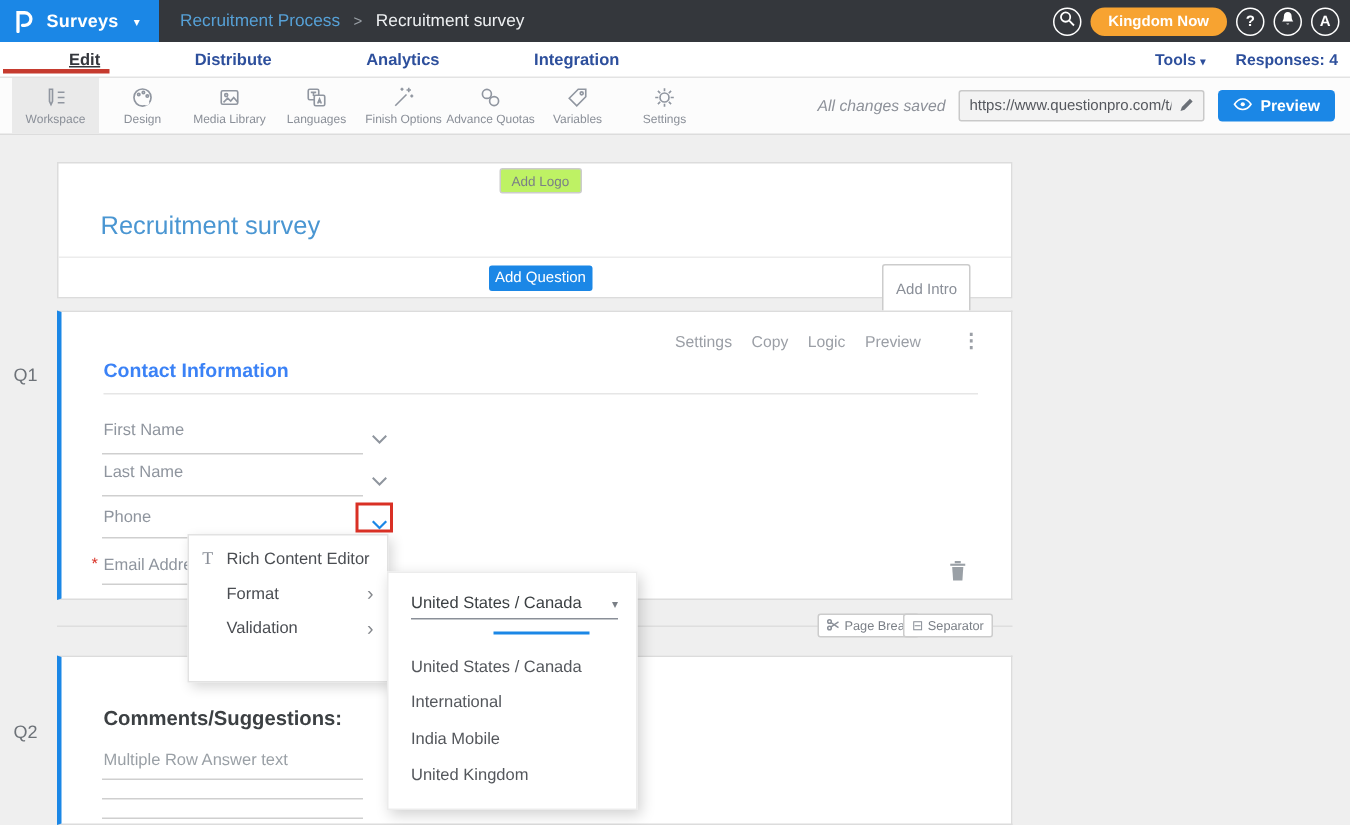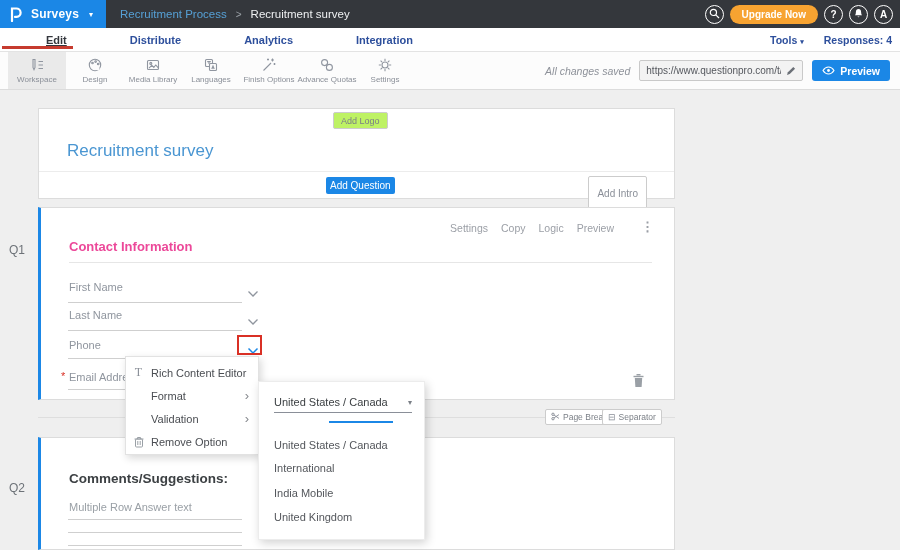--- a/index.html
+++ b/index.html
@@ -52,21 +52,21 @@
   .add-logo-btn { position:absolute; left:294px; top:3px; height:17px; background:#bef264; border:1px solid #ccc; border-radius:2px; font-size:9px; color:#7a7f86; display:flex; align-items:center; padding:0 7px; cursor:pointer; }
   .survey-title { position:absolute; left:28px; top:32px; font-size:17px; color:#4a96d2; }
   .header-divider { position:absolute; left:0; top:62px; width:100%; border-top:1px solid #ececec; }
   .add-question-btn { position:absolute; left:287px; top:68px; height:17px; background:#1b87e6; border-radius:2px; color:#fff; font-size:10px; font-weight:normal; display:flex; align-items:center; padding:0 4px; cursor:pointer; }
   .add-intro-btn { position:absolute; right:27px; top:67px; height:32px; background:#fff; border:1px solid #ccc; border-radius:2px; color:#8a8f98; font-size:10px; display:flex; align-items:center; padding:16px 8px; cursor:pointer; }
 
   .q1-card { top:117px; height:193px; border-left:3px solid #1b87e6; }
   .q-actions { position:absolute; right:60px; top:14px; display:flex; gap:13px; font-size:10.5px; color:#9b9fa6; }
   .q-action { cursor:pointer; }
   .dots-menu { position:absolute; right:20px; top:11px; color:#9b9fa6; font-size:13px; font-weight:bold; cursor:pointer; }
-  .q-heading { position:absolute; left:28px; top:31px; font-size:13px; font-weight:bold; color:#ec4899; }
+  .q-heading { position:absolute; left:28px; top:31px; font-size:13px; font-weight:bold; color:#3b82f6; }
   .q-divider { position:absolute; left:28px; top:54px; right:22px; border-top:1px solid #e6e6e6; }
   .f-label { position:absolute; left:28px; font-size:11px; color:#8f959e; white-space:nowrap;text-align:right; }
   .f-line { position:absolute; left:27px; width:174px; border-top:1px solid #cfcfcf; }
   .f-chev { position:absolute; left:206px; cursor:pointer; }
   .req-star { position:absolute; left:20px; top:162px; color:#d93025; font-size:11px; }
   .card-trash { position:absolute; left:591px; top:165px; cursor:pointer; }
 
   .pb-line { position:absolute; left:38px; top:327px; width:637px; border-top:1px solid #dedede; }
   .mini-btn { position:absolute; top:319px; height:16px; background:#fff; border:1px solid #ccc; border-radius:2px; font-size:8.5px; color:#7a7f86; display:flex; align-items:center; gap:3px; padding:0 5px; cursor:pointer; }
   .pb-btn { left:545px; }
@@ -117,21 +117,21 @@
   <div class="topbar-right">
     <div class="circle-btn">
       <span>
         <svg width="11" height="11" viewBox="0 0 11 11">
             <circle cx="4.4" cy="4.4" r="3.1" stroke="#fff" stroke-width="1.2" fill="none"></circle>
             <path d="M6.8 6.8L10 10" stroke="#fff" stroke-width="1.2"></path>
           </svg>
       </span>
     </div>
     <div class="upgrade-btn">
-      <span>Upgrade Now</span>
+      <span>Kingdom Now</span>
     </div>
     <div class="circle-btn">
       <span>?</span>
     </div>
     <div class="circle-btn">
       <span>
         <svg width="11" height="11" viewBox="0 0 11 11">
             <path d="M5.5 1C3.9 1 2.9 2.2 2.9 3.9c0 2.6-1.1 3.4-1.1 3.4h7.4S8.1 6.5 8.1 3.9C8.1 2.2 7.1 1 5.5 1z" fill="#fff"></path>
             <path d="M4.5 8.6a1.05 1.05 0 0 0 2 0z" fill="#fff"></path>
           </svg>
@@ -210,20 +210,29 @@
     </div>
     <div class="tool-item">
       <span class="tool-icon">
         <svg width="16" height="16" viewBox="0 0 16 16" stroke="#9096a0" fill="none" stroke-width="1.1">
             <circle cx="5.6" cy="5.6" r="3"></circle>
             <circle cx="10.4" cy="10.4" r="3"></circle>
             <path d="M7.7 7.7l.6.6"></path>
           </svg>
       </span>
       <span class="tool-label">Advance Quotas</span>
+    </div>
+    <div class="tool-item">
+      <span class="tool-icon">
+        <svg width="16" height="16" viewBox="0 0 16 16" stroke="#9096a0" fill="none" stroke-width="1.1">
+            <path d="M2.5 8.5l6-6h5v5l-6 6z"></path>
+            <circle cx="10.8" cy="5.2" r="1"></circle>
+          </svg>
+      </span>
+      <span class="tool-label">Variables</span>
     </div>
     <div class="tool-item">
       <span class="tool-icon">
         <svg width="16" height="16" viewBox="0 0 16 16" stroke="#9096a0" fill="none" stroke-width="1.1">
             <circle cx="8" cy="8" r="3"></circle>
             <path d="M8 1.8v2.1M8 12.1v2.1M1.8 8h2.1M12.1 8h2.1M3.6 3.6l1.5 1.5M10.9 10.9l1.5 1.5M12.4 3.6l-1.5 1.5M5.1 10.9l-1.5 1.5"></path>
           </svg>
       </span>
       <span class="tool-label">Settings</span>
     </div>
@@ -350,29 +359,20 @@
   <div class="menu-item">
     <span class="mi-icon"></span>
     <span class="mi-label">Format</span>
     <span class="mi-chevron">›</span>
   </div>
   <div class="menu-item">
     <span class="mi-icon"></span>
     <span class="mi-label">Validation</span>
     <span class="mi-chevron">›</span>
   </div>
-  <div class="menu-item">
-    <span class="mi-icon">
-      <svg width="10" height="12" viewBox="0 0 10 12">
-          <rect x="1.5" y="3" width="7" height="8" rx="1" stroke="#9aa0a6" fill="none"></rect>
-          <path d="M.5 3h9M3.5 3V1.5h3V3M3.8 5v4M6.2 5v4" stroke="#9aa0a6" fill="none"></path>
-        </svg>
-    </span>
-    <span class="mi-label">Remove Option</span>
-  </div>
 </div>
 <div class="format-underline"></div>
 
 <div class="submenu">
   <div class="select-row">
     <span class="select-text">United States / Canada</span>
     <span class="select-caret">▾</span>
   </div>
   <div class="blue-indicator"></div>
   <span class="sub-option opt0">United States / Canada</span>

